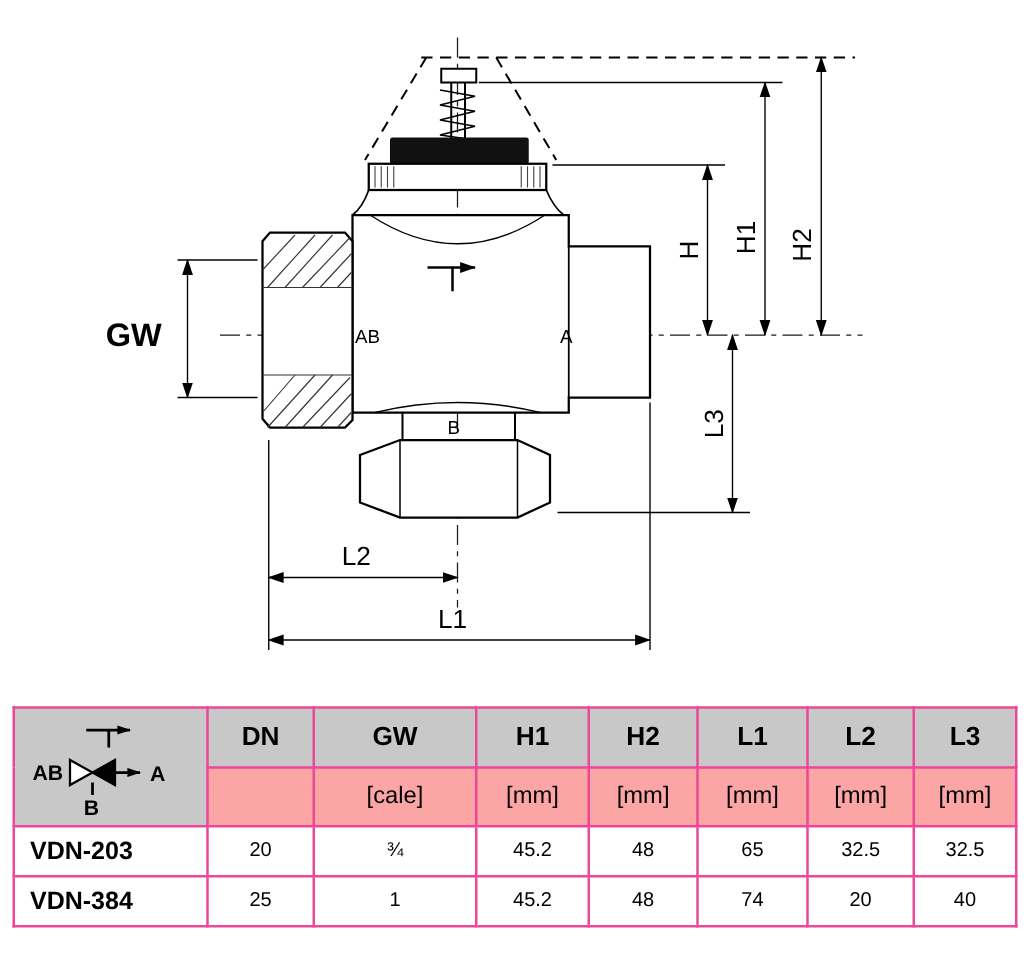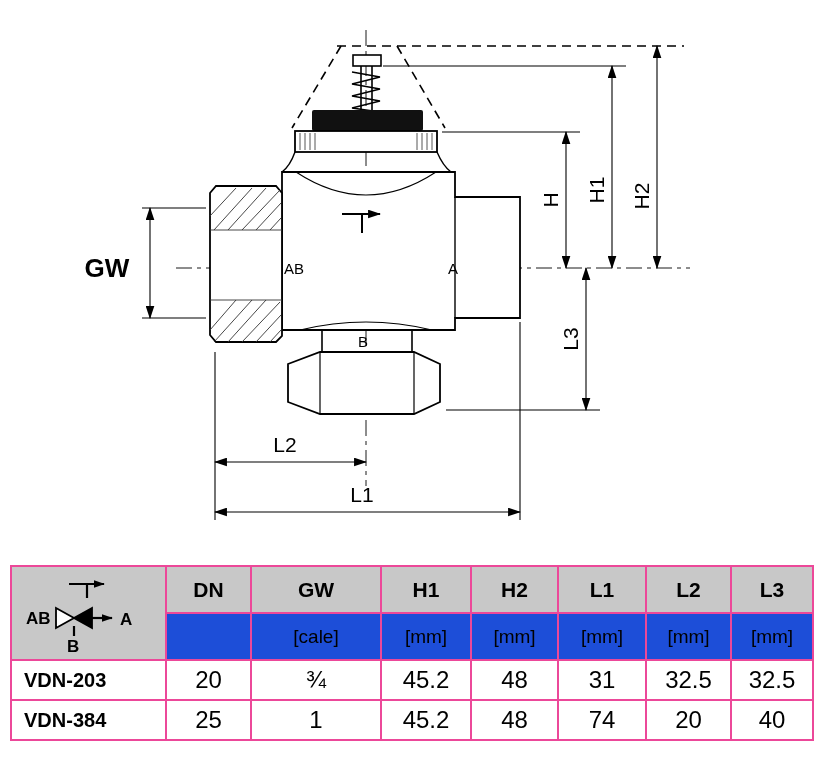--- a/index.html
+++ b/index.html
@@ -3,24 +3,24 @@
 <meta charset="utf-8">
 <style>
   html,body{margin:0;padding:0;background:#fff;}
   body{width:822px;height:779px;font-family:"Liberation Sans",sans-serif;color:#000;overflow:hidden;}
   .page{position:relative;width:822px;height:779px;background:#fff;}
   .diagram{position:absolute;top:0;left:0;width:822px;height:562px;}
   svg text{font-family:"Liberation Sans",sans-serif;fill:#000;}
   .spec-table{position:absolute;top:565px;left:10px;width:802px;border-collapse:collapse;table-layout:fixed;}
   .spec-table td{border:2px solid #ec4899;text-align:center;vertical-align:middle;padding:1px;}
   .hdr{background:#c8c8c8;font-weight:bold;font-size:21px;height:43px;}
-  .unit{background:#1d4ed8;font-weight:normal;font-size:19px;height:43px;}
+  .unit{background:#fca5a5;font-weight:normal;font-size:19px;height:43px;}
   .sym-cell{background:#c8c8c8;}
   .model{font-weight:bold;font-size:20px;text-align:left !important;padding-left:12px !important;height:36px;margin-top:38px;}
-  .val{font-size:24px;height:36px;}
+  .val{font-size:16px;height:36px;}
 </style>
 </head>
 <body>
 
 <div class="page">
 
   <div class="diagram">
     <svg width="822" height="562" viewBox="0 0 822 562">
       <defs>
         <marker id="me" viewBox="0 0 12 8" refX="11" refY="4" markerWidth="13" markerHeight="9" orient="auto" markerUnits="userSpaceOnUse">
@@ -204,21 +204,21 @@
         <td class="unit">[mm]</td>
         <td class="unit">[mm]</td>
         <td class="unit">[mm]</td>
       </tr>
       <tr>
         <td class="model">VDN-203</td>
         <td class="val">20</td>
         <td class="val">¾</td>
         <td class="val">45.2</td>
         <td class="val">48</td>
-        <td class="val">31</td>
+        <td class="val">65</td>
         <td class="val">32.5</td>
         <td class="val">32.5</td>
       </tr>
       <tr>
         <td class="model">VDN-384</td>
         <td class="val">25</td>
         <td class="val">1</td>
         <td class="val">45.2</td>
         <td class="val">48</td>
         <td class="val">74</td>

